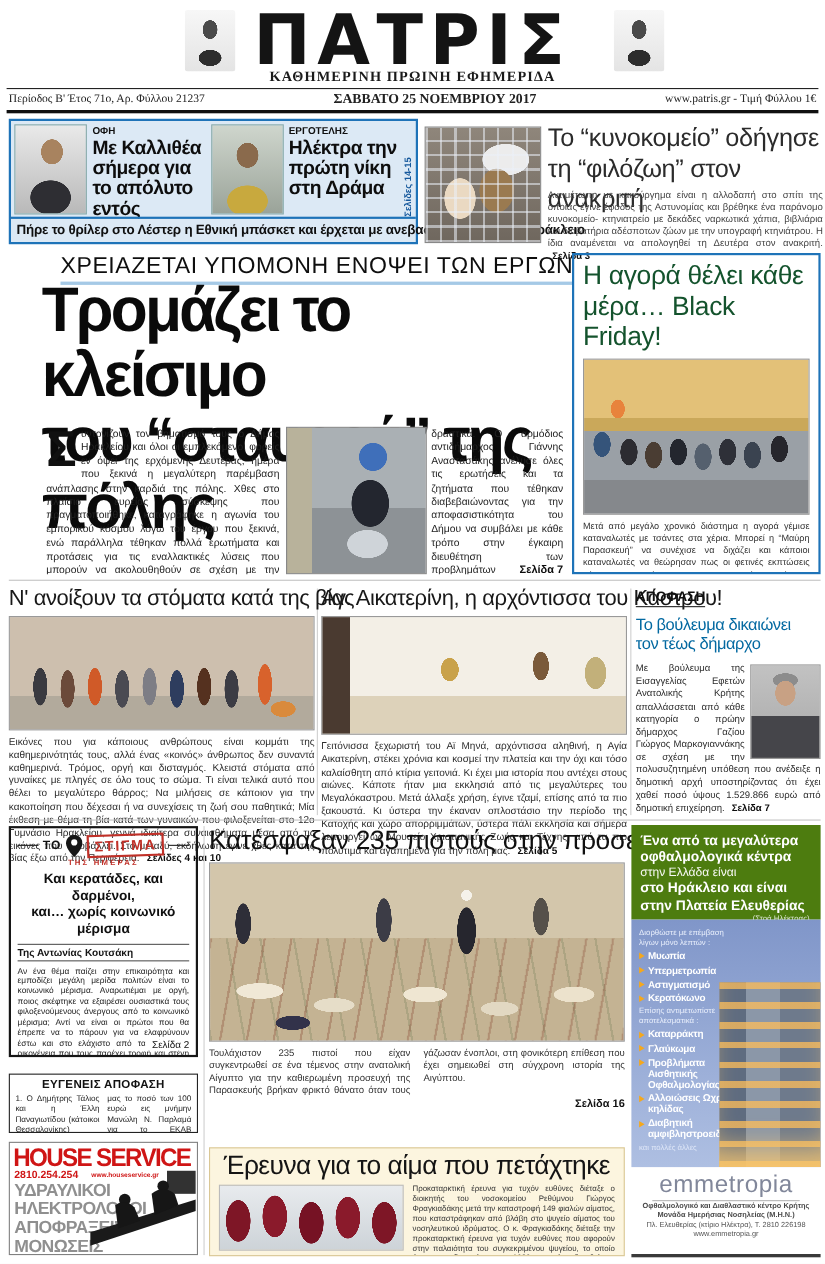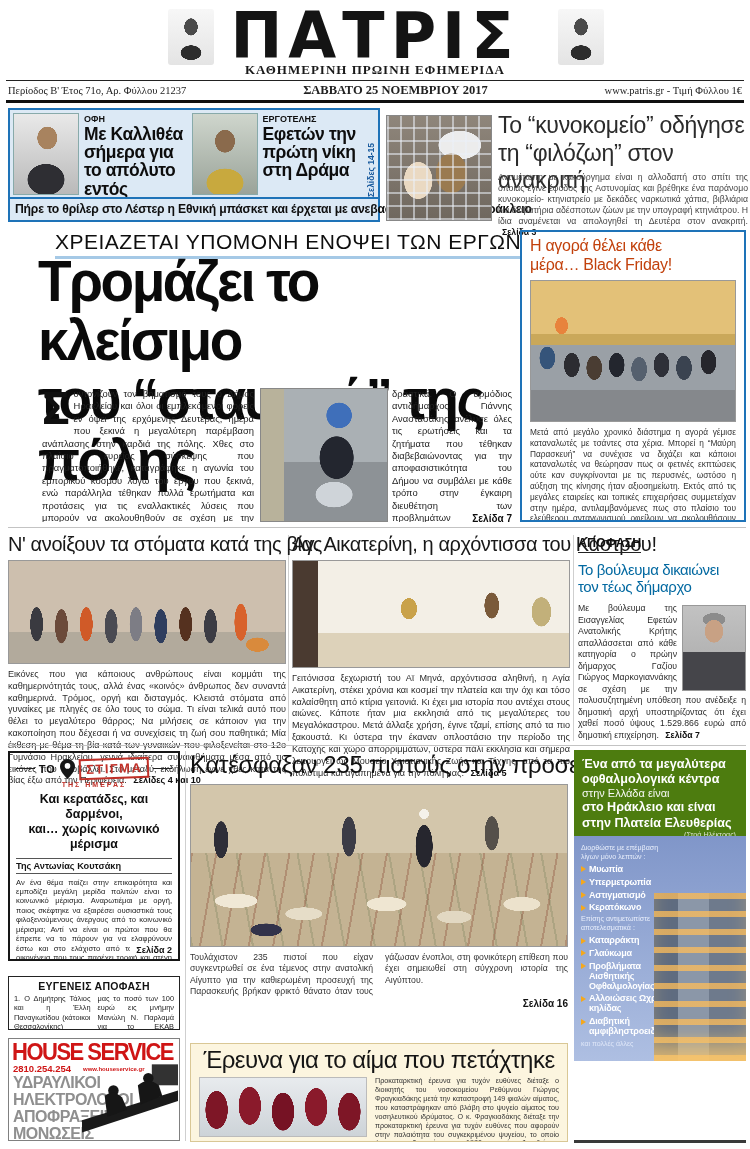--- a/index.html
+++ b/index.html
@@ -63,21 +63,21 @@
       background:radial-gradient(circle 13px at 62% 20%,#3f6fba 96%,rgba(0,0,0,0)),
                  radial-gradient(ellipse 24px 30px at 60% 52%,#23262f 70%,rgba(0,0,0,0) 72%),
                  radial-gradient(ellipse 26px 18px at 58% 80%,#cfd4d9 70%,rgba(0,0,0,0) 72%),
                  linear-gradient(90deg,#b8b29b 0 18%,rgba(0,0,0,0) 18%),
                  linear-gradient(180deg,#aab0b4 0 55%,#8d9296 55% 100%);}
   .mcol-r{position:absolute;left:350px;top:0;width:120px;height:134px;}
   .main-ref{position:absolute;right:0;bottom:-2px;font-weight:700;font-size:10px;background:#fff;padding-left:6px;}
   
   #bf{position:absolute;left:520px;top:230px;width:226px;height:292px;border:2px solid #1e73b8;
       box-sizing:border-box;padding:5px 8px;overflow:hidden;}
-  .bf-h{font-size:16px;line-height:1.16;color:#c2410c;letter-spacing:-0.3px;}
+  .bf-h{font-size:24px;line-height:1.16;color:#14532d;letter-spacing:-0.3px;}
   .bf-photo{margin-top:6px;width:100%;height:142px;border:1px solid #999;box-sizing:border-box;
       background:radial-gradient(ellipse 11px 16px at 8% 55%,#35547a 70%,rgba(0,0,0,0) 72%),
         radial-gradient(ellipse 11px 17px at 20% 60%,#2c2c31 70%,rgba(0,0,0,0) 72%),
         radial-gradient(ellipse 11px 17px at 31% 62%,#4a3d33 70%,rgba(0,0,0,0) 72%),
         radial-gradient(ellipse 11px 17px at 42% 60%,#23262e 70%,rgba(0,0,0,0) 72%),
         radial-gradient(ellipse 11px 17px at 53% 63%,#55606e 70%,rgba(0,0,0,0) 72%),
         radial-gradient(ellipse 11px 17px at 64% 60%,#2e3038 70%,rgba(0,0,0,0) 72%),
         radial-gradient(ellipse 11px 17px at 75% 62%,#3a4350 70%,rgba(0,0,0,0) 72%),
         radial-gradient(ellipse 11px 17px at 87% 58%,#26262c 70%,rgba(0,0,0,0) 72%),
         radial-gradient(ellipse 9px 12px at 15% 32%,#e8833c 70%,rgba(0,0,0,0) 72%),
@@ -125,21 +125,21 @@
   .st-row{display:flex;align-items:center;justify-content:center;gap:4px;}
   .st-rule{flex:1;height:1.5px;background:#222;}
   .st-to{font-size:11px;font-weight:700;letter-spacing:1px;}
   .st-box{border:2px solid #c03028;color:#c03028;font-weight:800;font-size:13px;padding:1px 5px;
       transform:rotate(-2deg);letter-spacing:1.5px;}
   .st-sub{text-align:center;font-size:7px;letter-spacing:2px;color:#c03028;font-weight:700;margin-top:2px;}
   .st-h{margin-top:4px;text-align:center;font-size:12.4px;font-weight:700;line-height:1.22;color:#0f0f0f;}
   .st-by{margin-top:5px;border-top:1px solid #555;border-bottom:1px solid #555;padding:2px 0;
       font-size:9.2px;font-weight:700;color:#151515;}
   .st-body{margin-top:4px;font-size:7.6px;line-height:1.25;text-align:justify;color:#222;}
-  .st-ref{position:absolute;right:6px;bottom:4px;font-weight:700;font-size:9px;background:#fff;padding-left:6px;}
+  .st-ref{position:absolute;right:6px;bottom:4px;font-weight:400;font-size:9px;background:#fff;padding-left:6px;}
   
   #donations{position:absolute;left:8px;top:976px;width:172px;height:54px;border:1.5px solid #222;
       box-sizing:border-box;padding:3px 5px;overflow:hidden;}
   .don-h{text-align:center;font-weight:700;font-size:10.5px;letter-spacing:0.3px;}
   .don-body{margin-top:2px;font-size:7.4px;line-height:1.25;column-count:2;column-gap:7px;
       text-align:justify;color:#222;}
   
   #housead{position:absolute;left:8px;top:1038px;width:172px;height:103px;border:1px solid #808080;
       box-sizing:border-box;overflow:hidden;background:#fff;}
   .ha-title{font-size:22px;font-weight:900;color:#cf1515;letter-spacing:-1.5px;line-height:1;
@@ -232,21 +232,21 @@
         <div class="tphoto tp1"></div>
         <div>
           <div class="tkicker">ΟΦΗ</div>
           <div class="thead">Με Καλλιθέα σήμερα για το απόλυτο εντός</div>
         </div>
       </div>
       <div class="teaser">
         <div class="tphoto tp2"></div>
         <div>
           <div class="tkicker">ΕΡΓΟΤΕΛΗΣ</div>
-          <div class="thead">Εφετών την πρώτη νίκη στη Δράμα</div>
+          <div class="thead">Ηλέκτρα την πρώτη νίκη στη Δράμα</div>
         </div>
       </div>
     </div>
     <div class="pages-vert">Σελίδες 14-15</div>
     <div class="sports-bottom">Πήρε το θρίλερ στο Λέστερ η Εθνική μπάσκετ και έρχεται με ανεβασμένο ηθικό στο Ηράκλειο</div>
   </div>
 
   <div id="dogstory">
     <div class="dogphoto"></div>
     <div class="doghead">
@@ -437,15 +437,22 @@
       <div class="em-item">
           <span class="tri"></span>
           <span>Αλλοιώσεις Ωχράς κηλίδας</span>
         </div>
       <div class="em-item">
           <span class="tri"></span>
           <span>Διαβητική αμφιβληστροειδοπάθεια</span>
         </div>
       <div class="em-more">και πολλές άλλες</div>
     </div>
+    <div class="em-white">
+      <div class="em-logo">emmetropia</div>
+      <div class="em-f">Οφθαλμολογικό και Διαθλαστικό κέντρο Κρήτης</div>
+      <div class="em-f">Μονάδα Ημερήσιας Νοσηλείας (Μ.Η.Ν.)</div>
+      <div class="em-f2">Πλ. Ελευθερίας (κτίριο Ηλέκτρα), Τ. 2810 226198</div>
+      <div class="em-f2">www.emmetropia.gr</div>
+    </div>
   </div>
 
 </div>
 
 </body></html>

